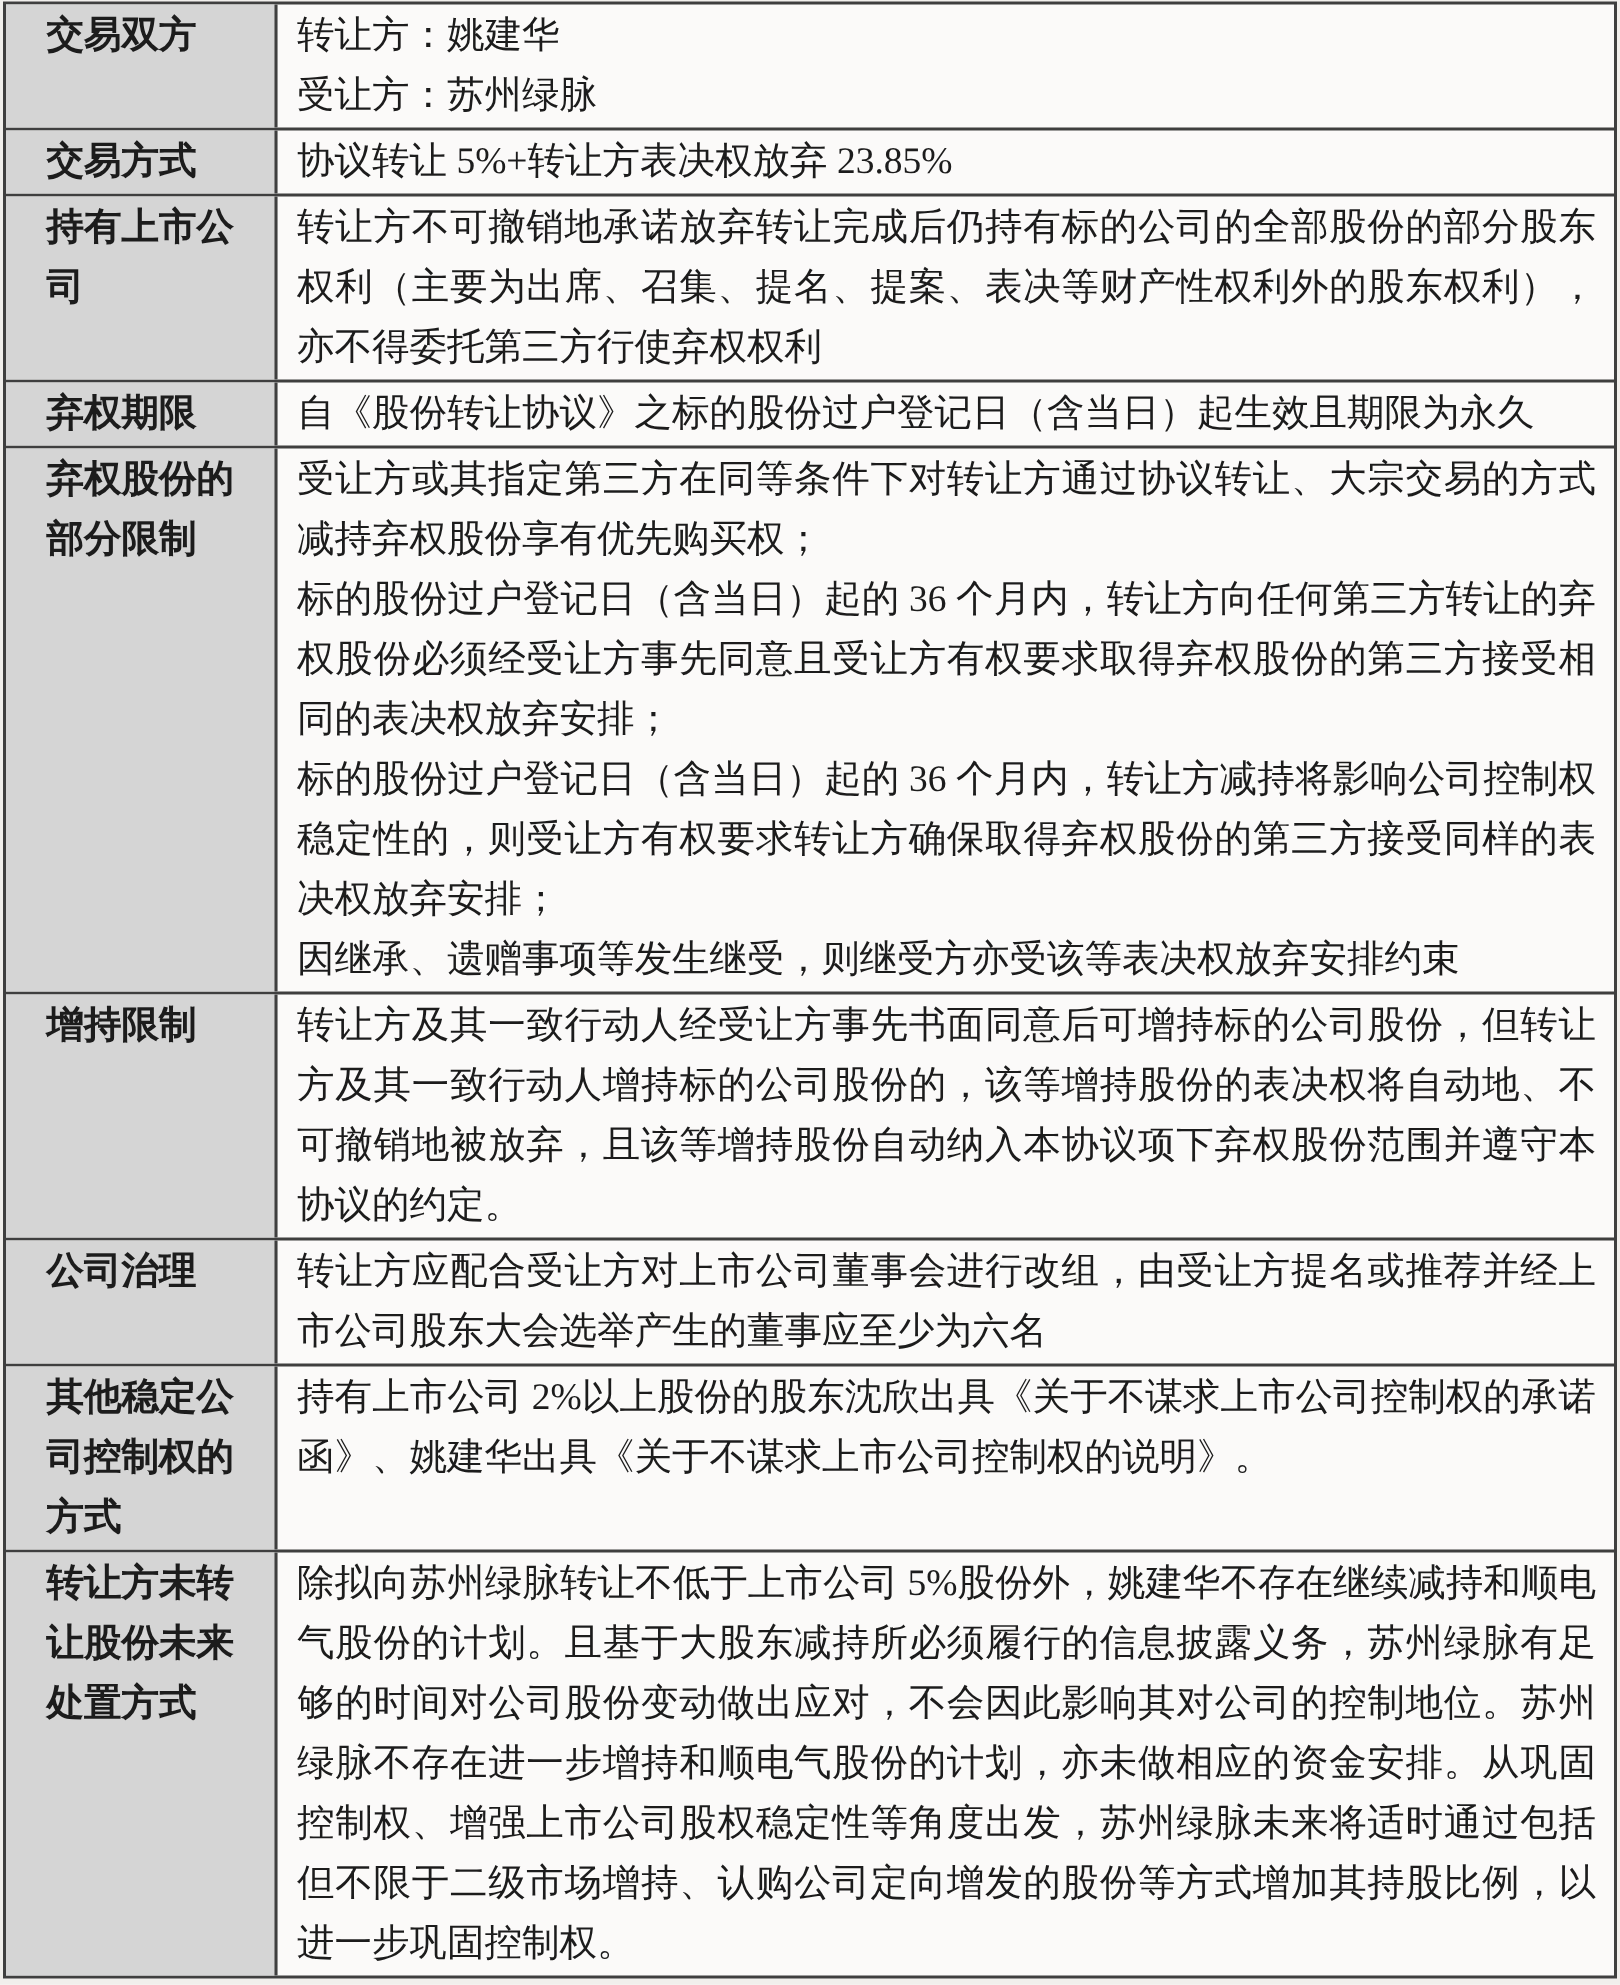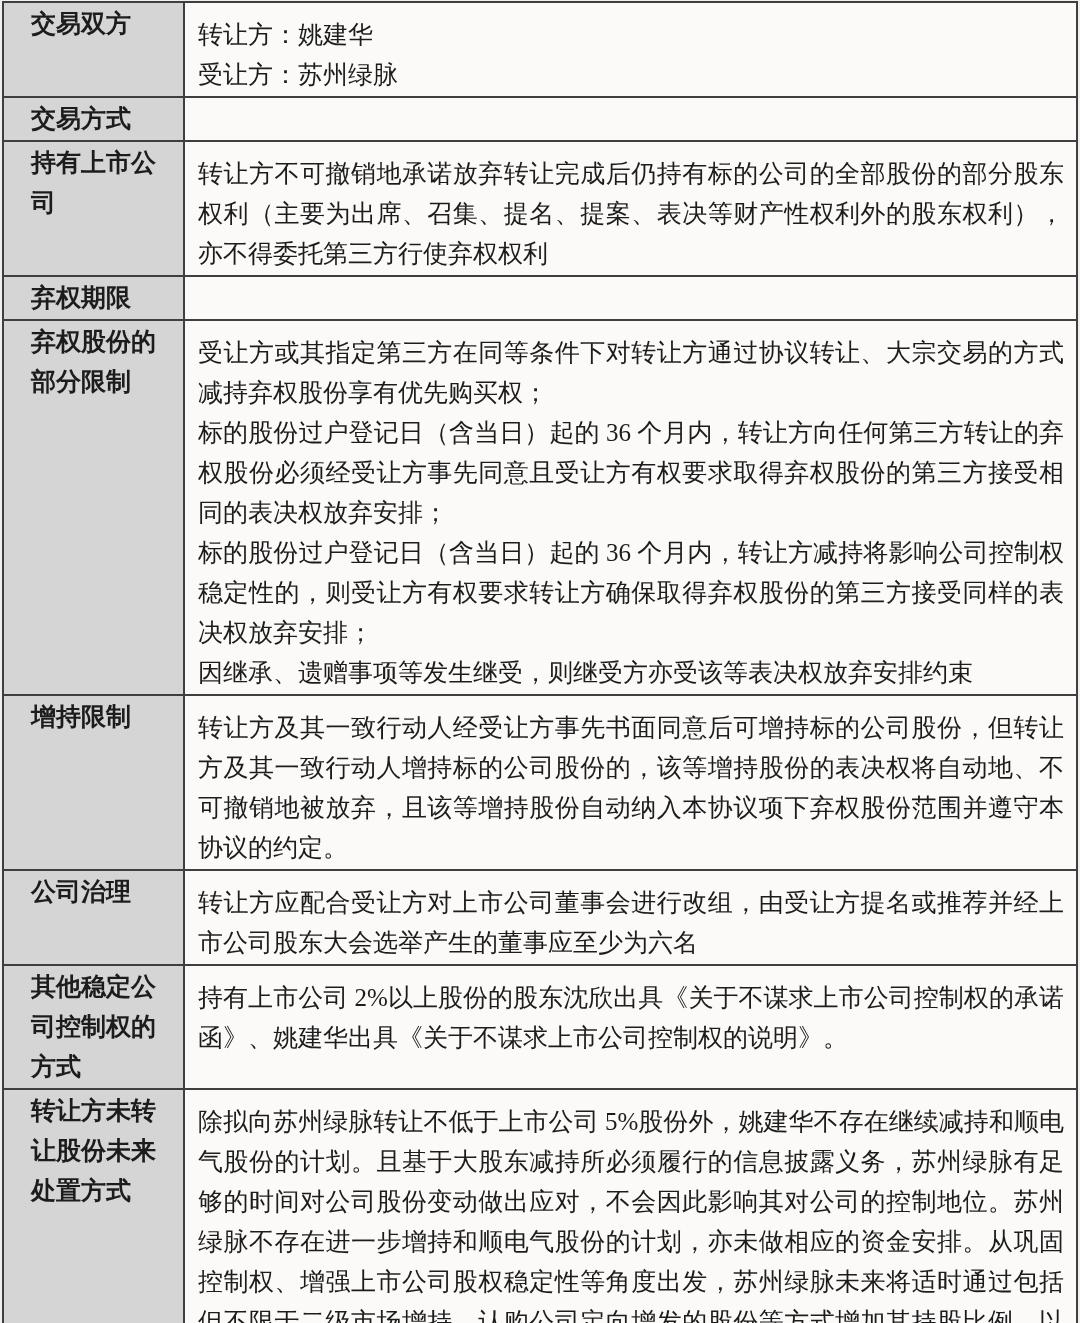--- a/index.html
+++ b/index.html
@@ -25,21 +25,21 @@
     flex: 0 0 181px;
     background: var(--label-bg, #d5d5d5);
     border-right: 2px solid var(--border-color, #3f3f3f);
     padding: 1px 27px;
     text-align: justify;
     text-align-last: left;
     font-weight: 600;
   }
   .content-cell {
     flex: 1;
-    padding: 12px 12px 1px 13px;
+    padding: 1px 12px 1px 13px;
     text-align: justify;
     text-align-last: left;
   }
   .para { margin: 0; }
 </style>
 </head>
 <body>
 
 <div class="page">
   <div class="terms-table">
@@ -47,31 +47,37 @@
     <div class="row">
       <div class="cell label-cell">交易双方</div>
       <div class="cell content-cell">
           <p class="para">转让方：姚建华</p>
           <p class="para">受让方：苏州绿脉</p>
         </div>
     </div>
 
     <div class="row">
       <div class="cell label-cell">交易方式</div>
+      <div class="cell content-cell">
+          <p class="para">协议转让 5%+转让方表决权放弃 23.85%</p>
+        </div>
     </div>
 
     <div class="row">
       <div class="cell label-cell">持有上市公司</div>
       <div class="cell content-cell">
           <p class="para">转让方不可撤销地承诺放弃转让完成后仍持有标的公司的全部股份的部分股东权利（主要为出席、召集、提名、提案、表决等财产性权利外的股东权利），亦不得委托第三方行使弃权权利</p>
         </div>
     </div>
 
     <div class="row">
       <div class="cell label-cell">弃权期限</div>
+      <div class="cell content-cell">
+          <p class="para">自《股份转让协议》之标的股份过户登记日（含当日）起生效且期限为永久</p>
+        </div>
     </div>
 
     <div class="row">
       <div class="cell label-cell">弃权股份的部分限制</div>
       <div class="cell content-cell">
           <p class="para">受让方或其指定第三方在同等条件下对转让方通过协议转让、大宗交易的方式减持弃权股份享有优先购买权；</p>
           <p class="para">标的股份过户登记日（含当日）起的 36 个月内，转让方向任何第三方转让的弃权股份必须经受让方事先同意且受让方有权要求取得弃权股份的第三方接受相同的表决权放弃安排；</p>
           <p class="para">标的股份过户登记日（含当日）起的 36 个月内，转让方减持将影响公司控制权稳定性的，则受让方有权要求转让方确保取得弃权股份的第三方接受同样的表决权放弃安排；</p>
           <p class="para">因继承、遗赠事项等发生继受，则继受方亦受该等表决权放弃安排约束</p>
         </div>

